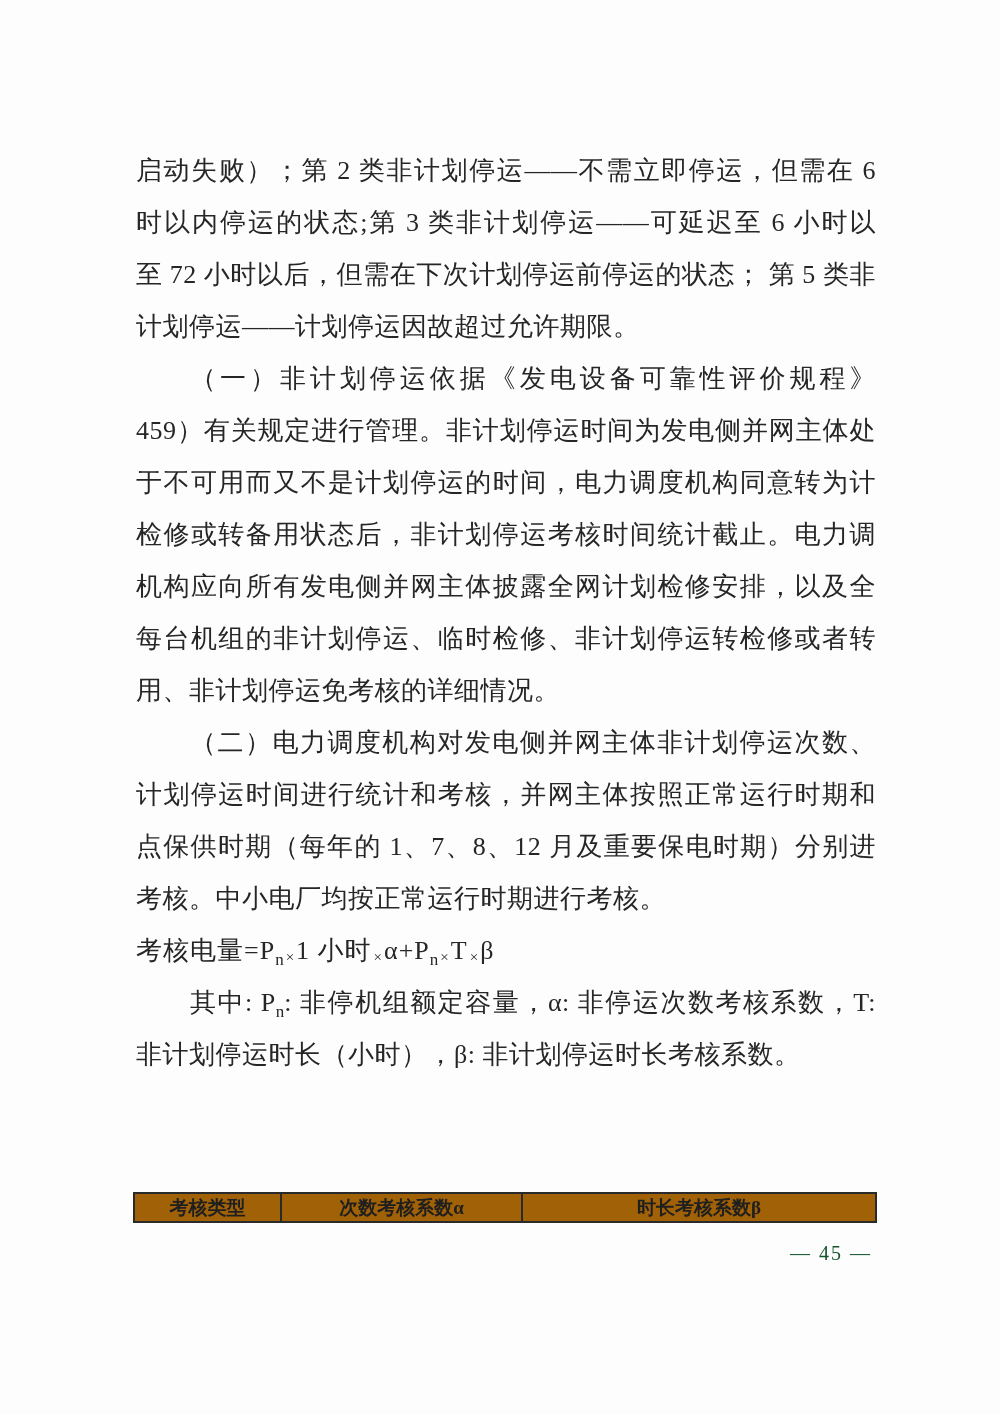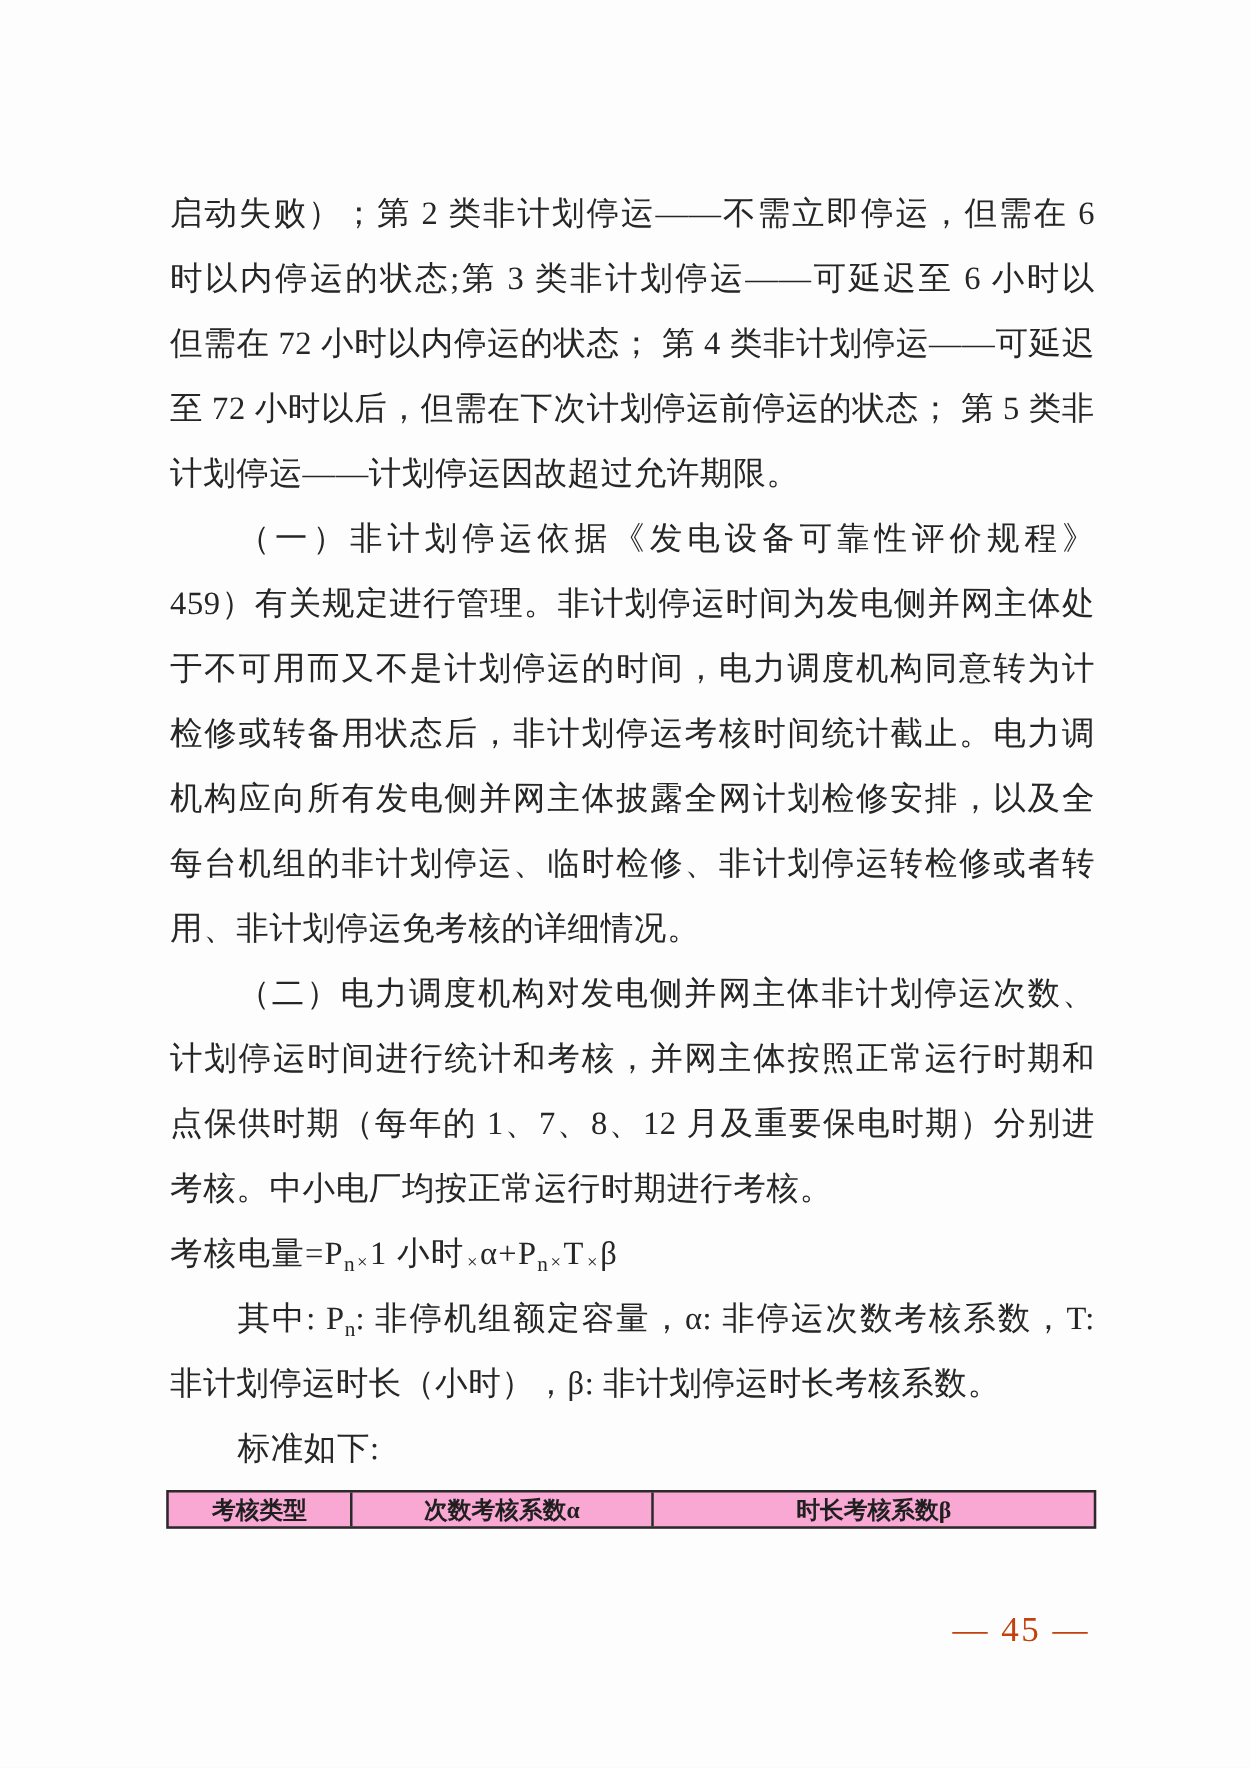--- a/index.html
+++ b/index.html
@@ -45,53 +45,51 @@
     padding:0 2px;
     letter-spacing:0;
   }
   .kv-table {
     position:absolute;
     left:133px; top:1192px;
     width:744px; height:31px;
     box-sizing:border-box;
     border:2px solid #2a2a2a;
     display:flex;
-    background:#f9a8d4;
+    background:#a16207;
   }
   .kv-cell {
     display:flex;
     align-items:center;
     justify-content:center;
     font-size:19px;
     font-weight:bold;
     color:#1f1f1f;
     box-sizing:border-box;
   }
   .kv-cell.c1 { width:147px; border-right:2px solid #2a2a2a; }
   .kv-cell.c2 { width:241px; border-right:2px solid #2a2a2a; }
   .kv-cell.c3 { flex:1; }
   .page-number {
     position:absolute;
     top:1242px; right:128px;
-    font-size:28px;
-    color:#c2410c;
+    font-size:20px;
+    color:#14532d;
     letter-spacing:2px;
-    margin-top:47px;
   }
 </style>
 </head>
 <body>
 
 <div class="page">
 
   <div class="content">
 
     <div class="line j">启动失败）；第 2 类非计划停运——不需立即停运，但需在 6 小</div>
     <div class="line j">时以内停运的状态;第 3 类非计划停运——可延迟至 6 小时以后，</div>
-    <div class="line j">但需在 72 小时以内停运的状态； 第 4 类非计划停运——可延迟</div>
     <div class="line j">至 72 小时以后，但需在下次计划停运前停运的状态； 第 5 类非</div>
     <div class="line">计划停运——计划停运因故超过允许期限。</div>
 
     <div class="line j ind">（一）非计划停运依据《发电设备可靠性评价规程》（DL/T</div>
     <div class="line j">459）有关规定进行管理。非计划停运时间为发电侧并网主体处</div>
     <div class="line j">于不可用而又不是计划停运的时间，电力调度机构同意转为计划</div>
     <div class="line j">检修或转备用状态后，非计划停运考核时间统计截止。电力调度</div>
     <div class="line j">机构应向所有发电侧并网主体披露全网计划检修安排，以及全网</div>
     <div class="line j">每台机组的非计划停运、临时检修、非计划停运转检修或者转备</div>
     <div class="line">用、非计划停运免考核的详细情况。</div>
@@ -99,21 +97,20 @@
     <div class="line j ind">（二）电力调度机构对发电侧并网主体非计划停运次数、非</div>
     <div class="line j">计划停运时间进行统计和考核，并网主体按照正常运行时期和重</div>
     <div class="line j">点保供时期（每年的 1、7、8、12 月及重要保电时期）分别进行</div>
     <div class="line">考核。中小电厂均按正常运行时期进行考核。</div>
 
     <div class="line center"><span>考核电量=P</span><span class="sub">n</span><span class="times">×</span><span>1 小时</span><span class="times">×</span><span>α+P</span><span class="sub">n</span><span class="times">×</span><span>T</span><span class="times">×</span><span>β</span></div>
 
     <div class="line j ind"><span>其中: P</span><span class="sub">n</span><span>: 非停机组额定容量，α: 非停运次数考核系数，T:</span></div>
     <div class="line">非计划停运时长（小时），β: 非计划停运时长考核系数。</div>
 
-    <div class="line ind">标准如下:</div>
 
   </div>
 
   <div class="kv-table">
     <div class="kv-cell c1">考核类型</div>
     <div class="kv-cell c2">次数考核系数α</div>
     <div class="kv-cell c3">时长考核系数β</div>
   </div>
 
   <div class="page-number">— 45 —</div>

